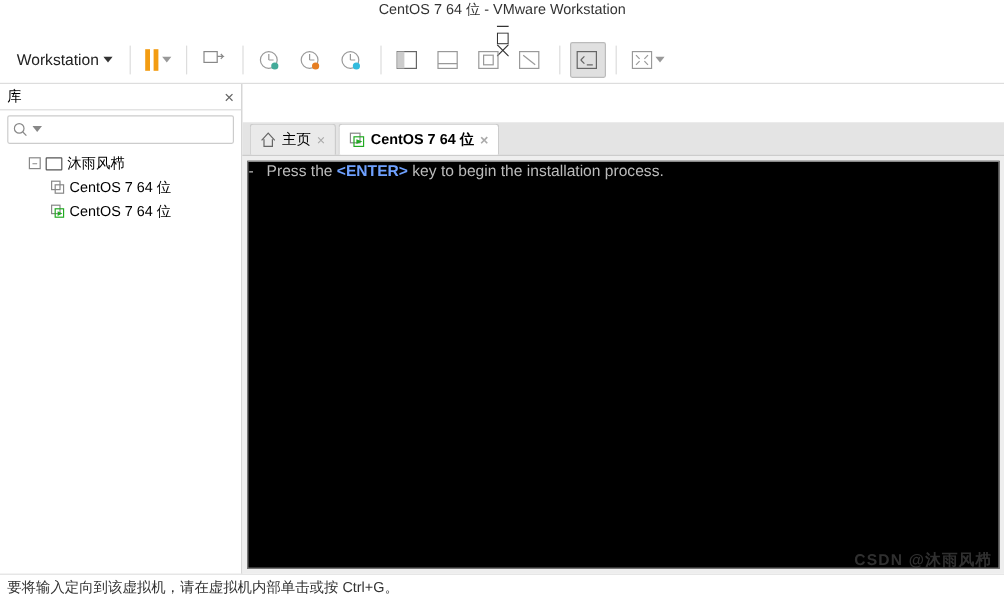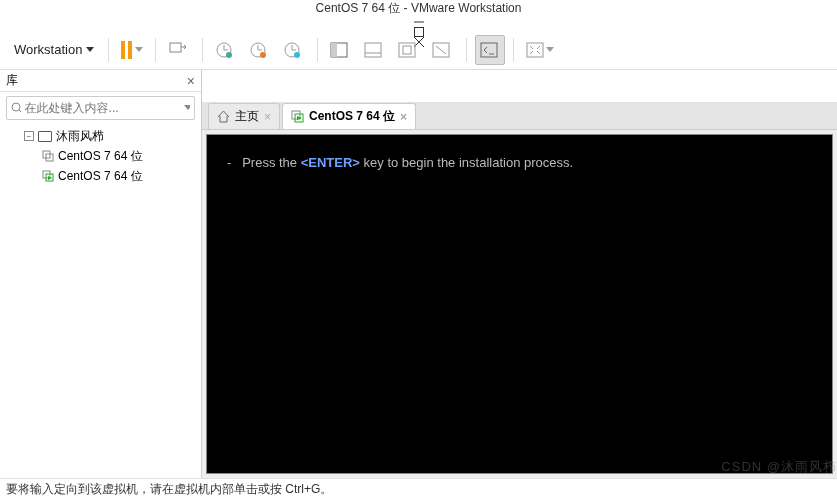--- a/index.html
+++ b/index.html
@@ -37,28 +37,28 @@
 .tgl { width:10px; height:10px; border:1px solid #888; font-size:8px; display:flex; align-items:center; justify-content:center; color:#555; }
 .mon-icon { width:14px; height:11px; border:1px solid #555; border-radius:1px; }
 .vm-icon { width:12px; height:12px; }
 
 
 .main { flex:1; display:flex; flex-direction:column; background:#eee;margin-top:32px; }
 .tabs { height:28px; display:flex; align-items:flex-end; background:#e4e4e4; border-bottom:1px solid #ccc; padding-left:6px; gap:2px; }
 .tab { height:26px; display:flex; align-items:center; gap:5px; padding:0 8px; font-size:12px; background:#eaeaea; border:1px solid #ccc; border-bottom:none; border-radius:3px 3px 0 0; }
 .tab.active { background:#fff; font-weight:bold; }
 .tab .x { color:#aaa; font-size:12px; }
-.console { flex:1; background:#000; color:#bbb; font-family:"Consolas",monospace; font-size:13px; padding:20px; margin:4px; border:1px solid #888; white-space:pre; }
+.console { flex:1; background:#000; color:#bbb; font-family:"Consolas",monospace; font-size:13px; margin:4px; border:1px solid #888; white-space:pre; }
 .console .en { color:#6fa1ff; font-weight:bold; }
 
 
 .status { height:22px; display:flex; align-items:center; padding:0 6px; font-size:12px; color:#333; border-top:1px solid #e0e0e0;text-align:center; }
 
 
-.wm { position:absolute; right:0; bottom:24px; font-size:13px; color:rgba(120,120,120,0.4); letter-spacing:1px; pointer-events:none; }
+.wm { position:absolute; right:10px; bottom:24px; font-size:13px; color:rgba(120,120,120,0.4); letter-spacing:1px; pointer-events:none;font-weight:bold; }
 </style>
 </head>
 <body>
 
 <div class="titlebar">
   <svg class="app-icon" viewBox="0 0 16 16">
       <rect x="1" y="1" width="10" height="10" fill="none" stroke="#f39c12" stroke-width="2"></rect>
       <rect x="5" y="5" width="10" height="10" fill="none" stroke="#3498db" stroke-width="2"></rect>
     </svg>
   <span class="title-text">CentOS 7 64 位 - VMware Workstation</span>
@@ -180,21 +180,20 @@
     <div class="side-hdr">
       <span>库</span>
       <span class="x">×</span>
     </div>
     <div class="search-wrap">
       <div class="search">
         <svg width="12" height="12">
             <circle cx="5" cy="5" r="4" fill="none" stroke="#888"></circle>
             <line x1="8" y1="8" x2="11" y2="11" stroke="#888"></line>
           </svg>
-        <input placeholder="在此处键入内容..." style="">
         <svg width="8" height="6">
             <polygon points="0,0 8,0 4,5" fill="#888"></polygon>
           </svg>
       </div>
     </div>
     <div class="tree">
       <div class="trow ind1">
         <span class="tgl">−</span>
         <span class="mon-icon"></span>
         <span>沐雨风栉</span>

